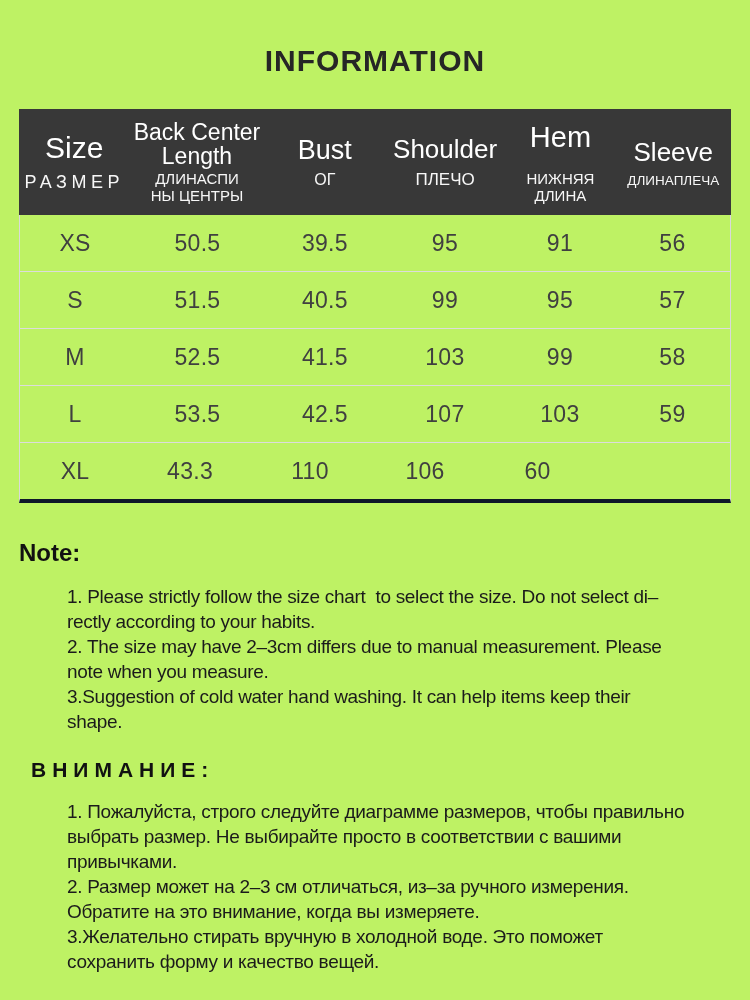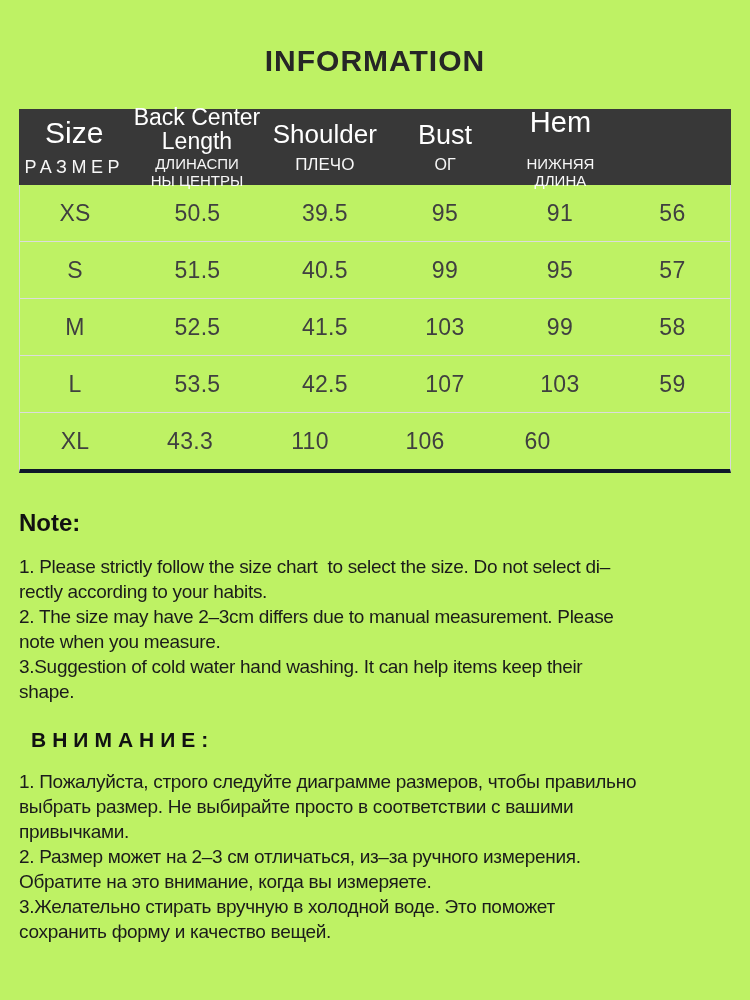--- a/index.html
+++ b/index.html
@@ -20,21 +20,21 @@
     color:#262626;
   }
   
   .size-table{
     margin:31px 19px 0 19px;
   }
   .thead{
     display:flex;
     background:#383838;
     color:#ffffff;
-    height:76px;
+    height:106px;
     align-items:center;
     text-align:center;
   }
   .th{
     display:flex;
     flex-direction:column;
     justify-content:center;
     align-items:center;
   }
   .col0{width:15.5%;}
@@ -75,21 +75,21 @@
     letter-spacing:.3px;
   }
   
   .note-block{margin:36px 19px 0 19px;}
   .note-heading{
     margin:0;
     font-size:24px;
     font-weight:bold;
     color:#111111;
   }
-  .paras{margin-top:17px;}
+  .paras{margin-top:17px;margin-left:48px;}
   .para{
     white-space:pre-wrap;
     font-size:19px;
     line-height:25px;
     letter-spacing:-0.3px;
     color:#1b1b1b;
   }
   .attention-block{margin:24px 19px 0 19px;}
   .attention-heading{
     margin:12px;
@@ -110,32 +110,36 @@
     <div class="thead">
       <div class="th col0">
         <div class="en">Size</div>
         <div class="ru">РАЗМЕР</div>
       </div>
       <div class="th col1">
         <div class="en">Back Center Length</div>
         <div class="ru">ДЛИНАСПИ
 НЫ ЦЕНТРЫ</div>
       </div>
+      <div class="th col3">
+        <div class="en">Bust</div>
+        <div class="ru">ОГ</div>
+      </div>
       <div class="th col2">
         <div class="en">Shoulder</div>
         <div class="ru">ПЛЕЧО</div>
-      </div>
-      <div class="th col3">
-        <div class="en">Bust</div>
-        <div class="ru">ОГ</div>
       </div>
       <div class="th col4">
         <div class="en">Hem</div>
         <div class="ru">НИЖНЯЯ
 ДЛИНА</div>
+      </div>
+      <div class="th col5">
+        <div class="en">Sleeve</div>
+        <div class="ru">ДЛИНАПЛЕЧА</div>
       </div>
     </div>
 
     <div class="tbody">
       <div class="tr">
         <div class="td col0">XS</div>
         <div class="td col1">50.5</div>
         <div class="td col2">39.5</div>
         <div class="td col3">95</div>
         <div class="td col4">91</div>

